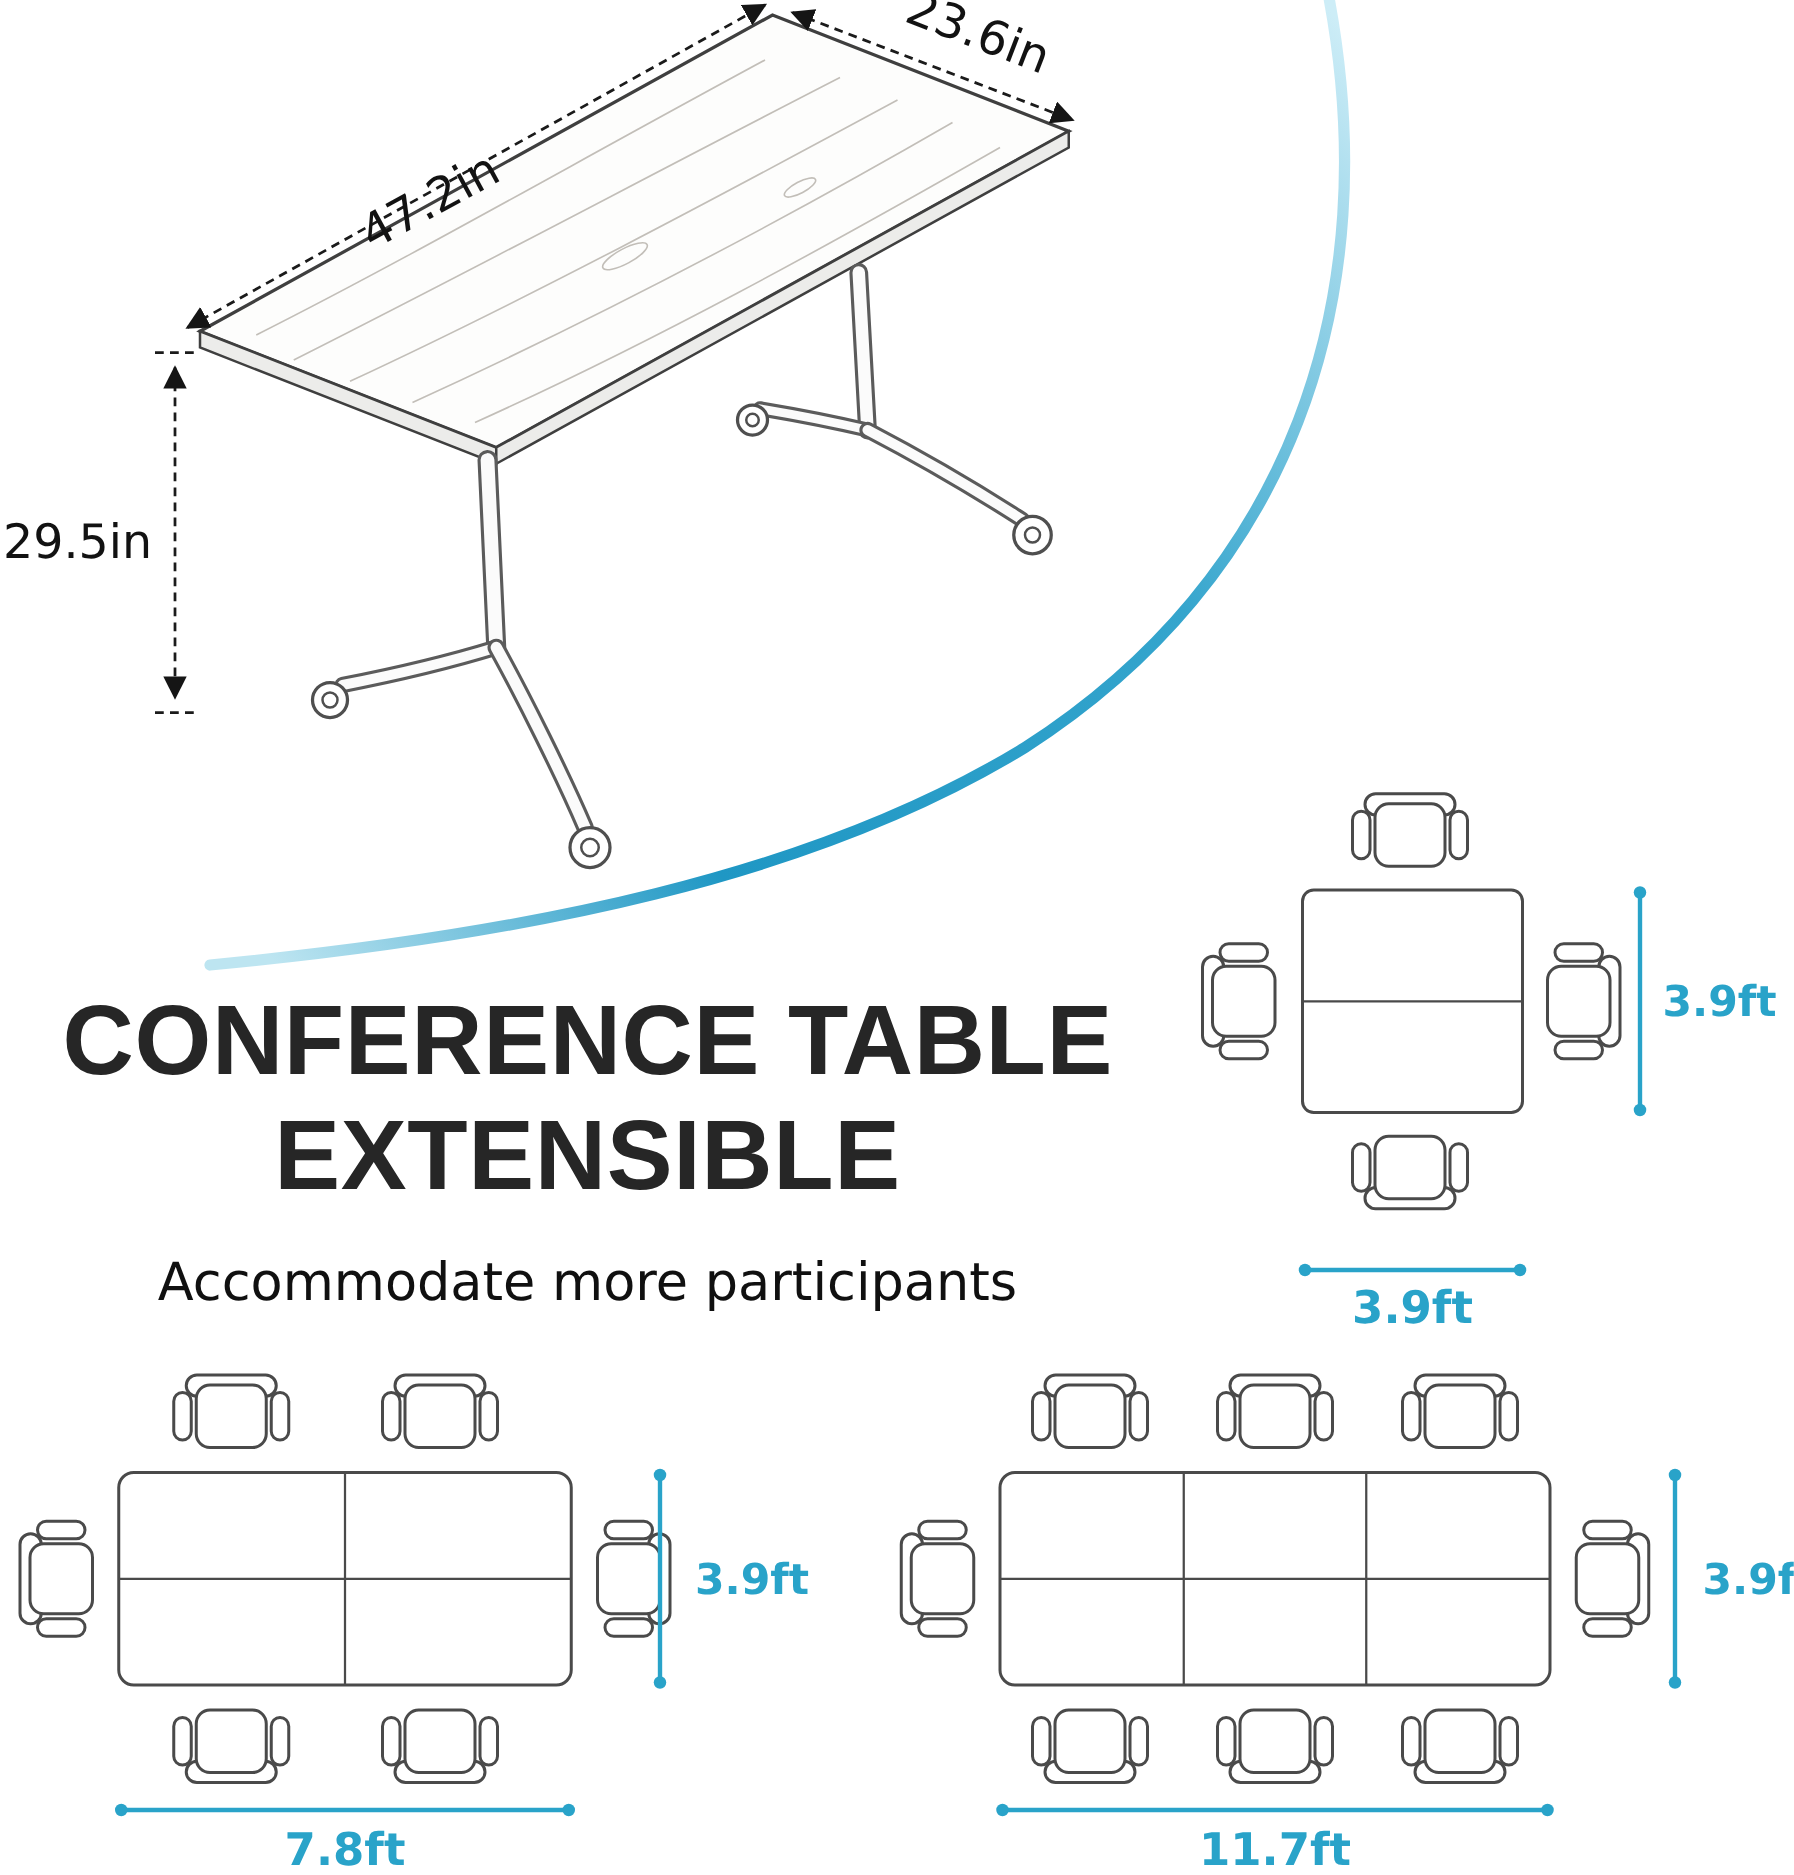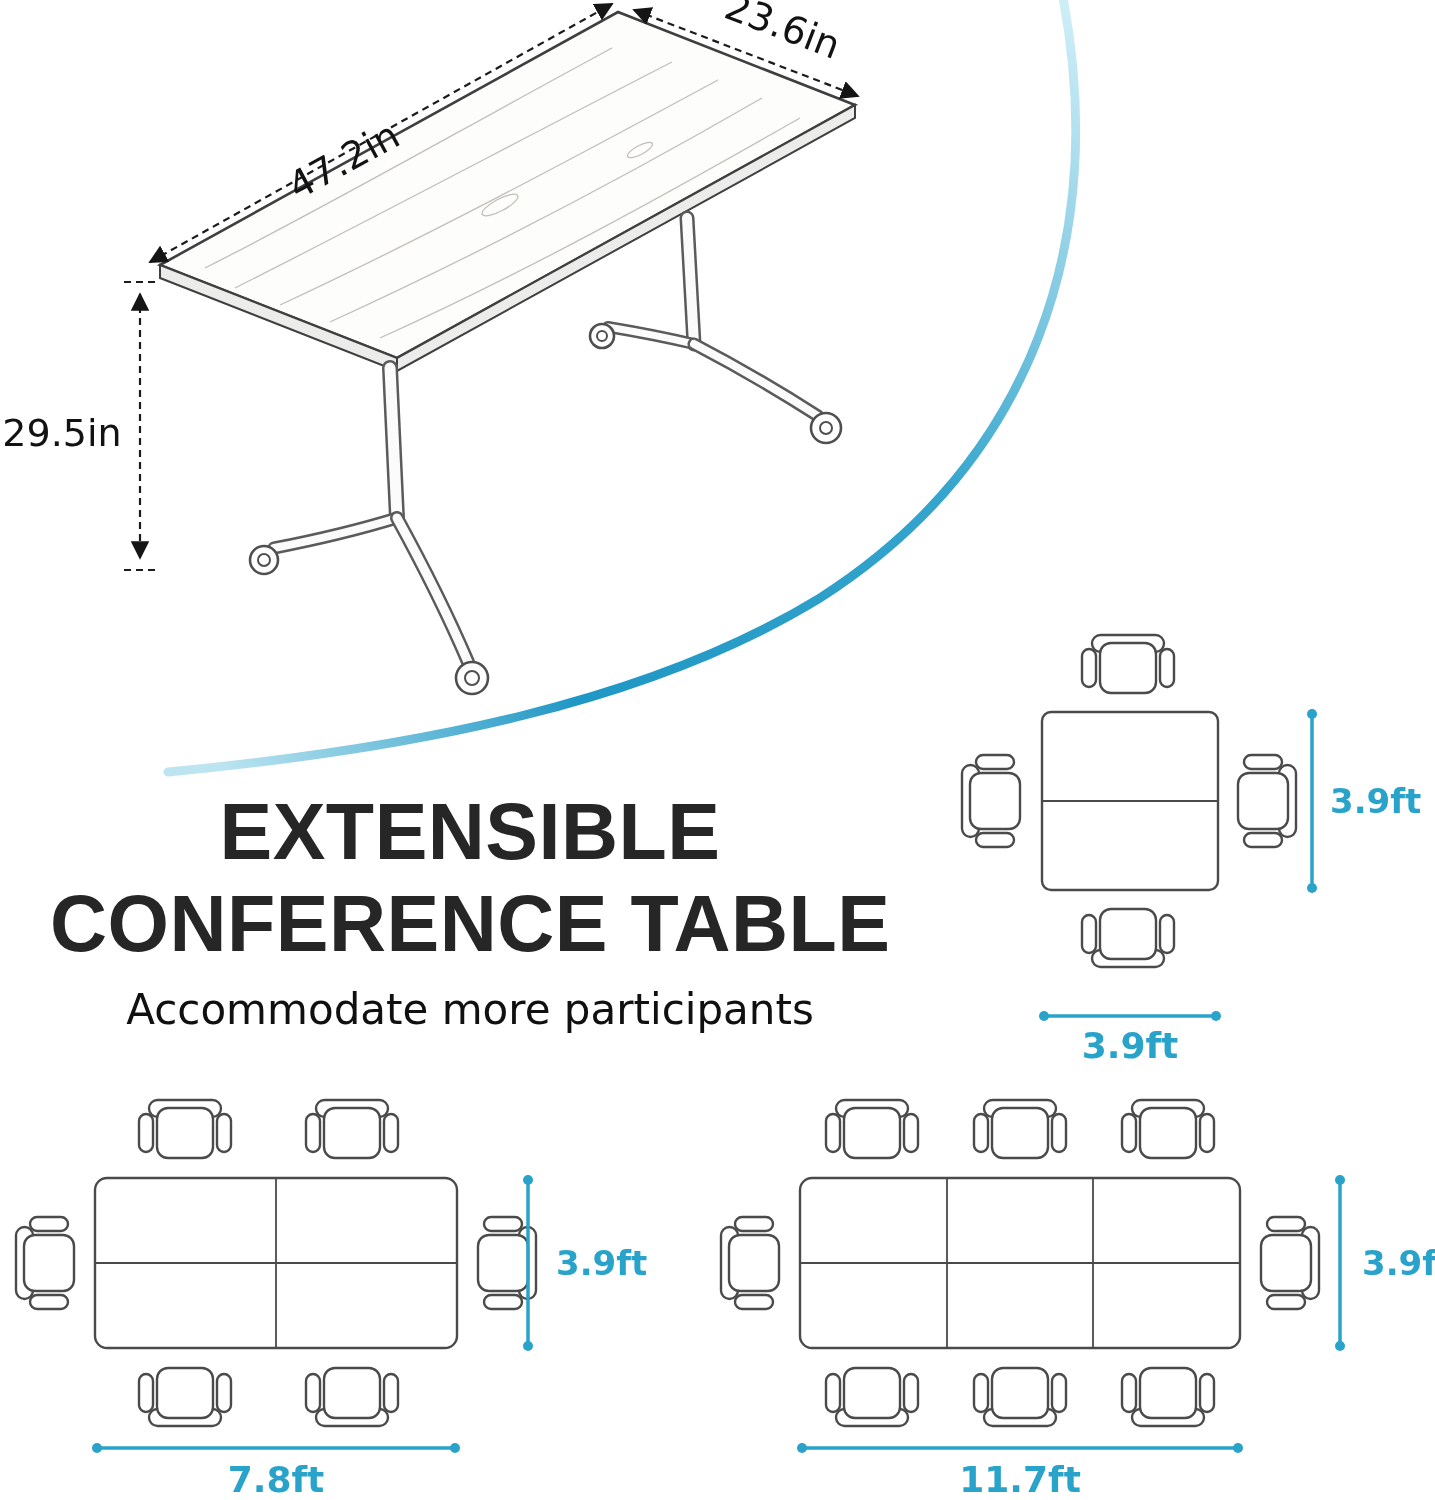--- a/index.html
+++ b/index.html
@@ -13,21 +13,21 @@
   svg.art { position:absolute; left:0; top:0; display:block; }
 
   
   .headline { position:absolute; left:50px; top:786px; width:840px; text-align:center; }
   .headline .t {
     font-family:"Liberation Sans", sans-serif; font-weight:bold;
     font-size:79px; line-height:1.16; letter-spacing:0.5px; color:#262626;
     white-space:nowrap;
   }
   .headline .s {
-    margin-top:16px; font-size:42px; color:#101010;
+    margin-top:32px; font-size:42px; color:#101010;
     font-family:"DejaVu Sans", sans-serif;
   }
 
   
   .ink-dash { stroke:#1b1b1b; stroke-width:2.2; stroke-dasharray:7 5; fill:none; }
   .mm-label { fill:#121212; font-size:38px; font-family:"DejaVu Sans", sans-serif; }
   .dim-line { stroke:var(--accent); stroke-width:3.5; fill:none; }
   .dim-dot  { fill:var(--accent); }
   .dim-label { fill:var(--accent); font-weight:bold; font-size:34px; font-family:"DejaVu Sans", sans-serif; }
   .dim-label.big { font-size:36px; }
@@ -200,18 +200,18 @@
       <text class="dim-label" x="1362" y="1275">3.9ft</text>
 
       <line class="dim-line" x1="802" y1="1448" x2="1238" y2="1448"></line>
       <circle class="dim-dot" cx="802" cy="1448" r="5"></circle>
       <circle class="dim-dot" cx="1238" cy="1448" r="5"></circle>
       <text class="dim-label big mid" x="1020" y="1492">11.7ft</text>
     </g>
   </svg>
 
   <div class="headline">
+    <div class="t">CONFERENCE TABLE</div>
     <div class="t">EXTENSIBLE</div>
-    <div class="t">CONFERENCE TABLE</div>
     <div class="s">Accommodate more participants</div>
   </div>
 
 </div>
 
 </body></html>

